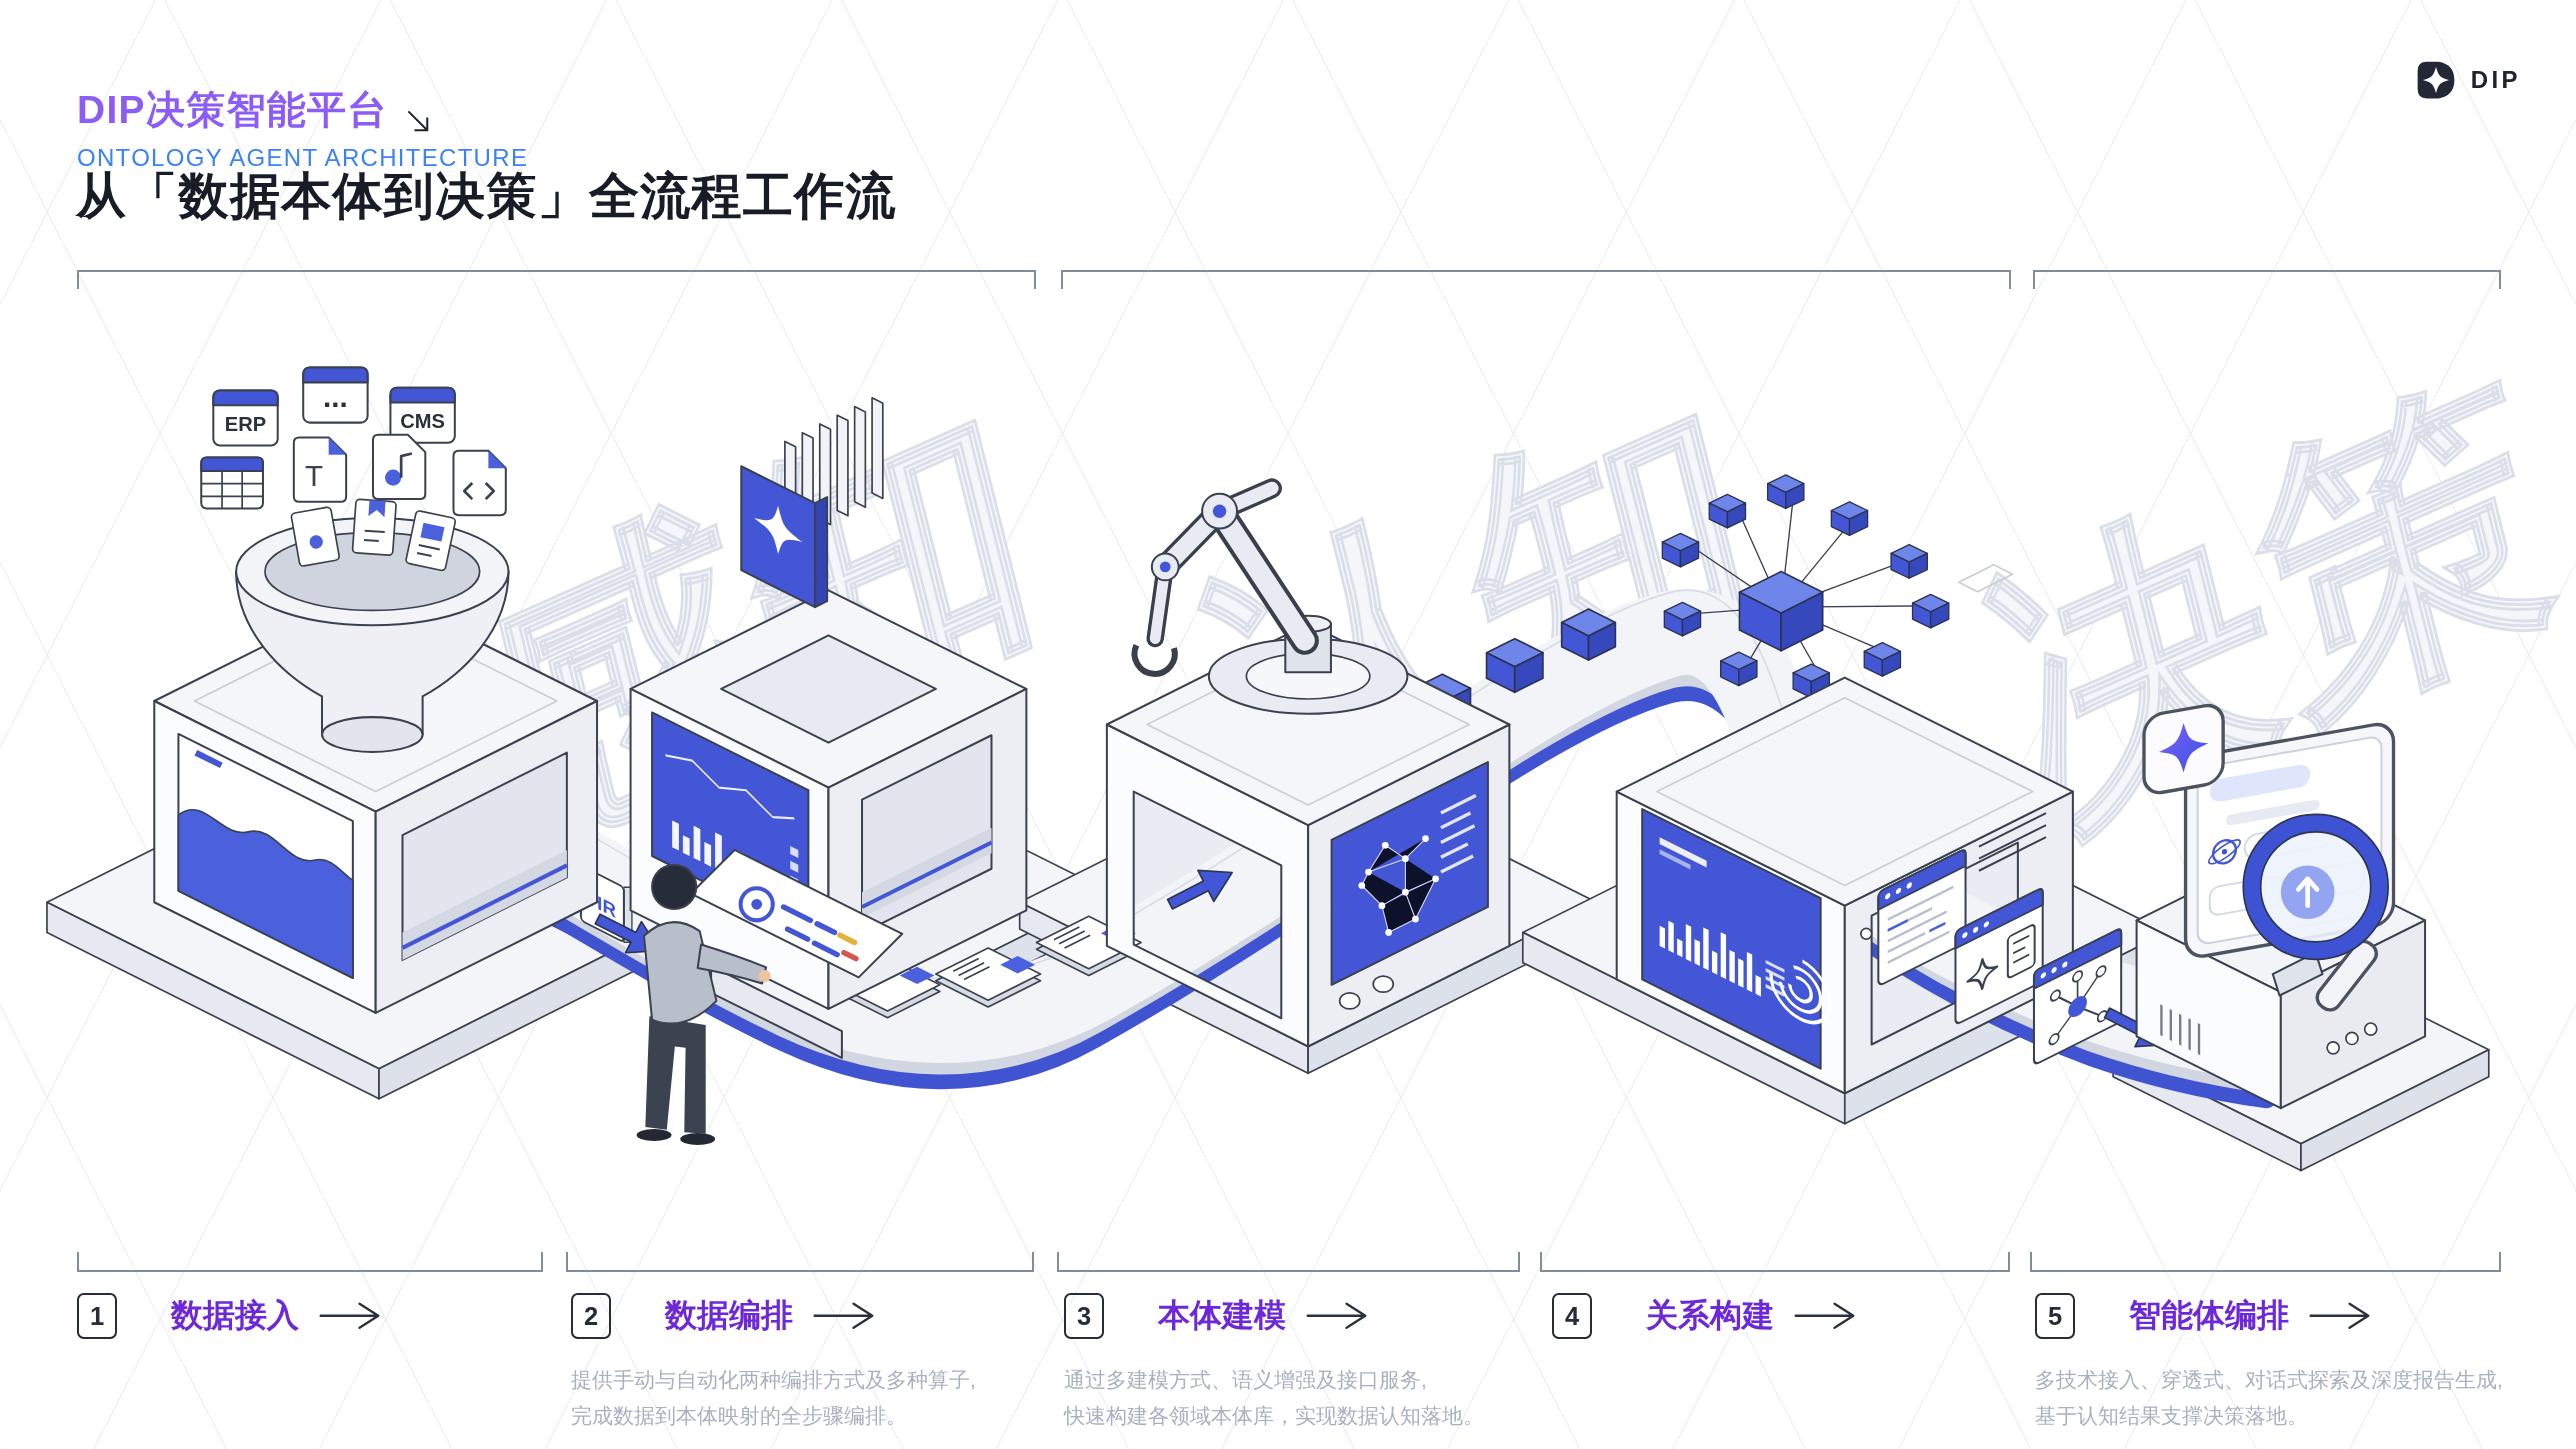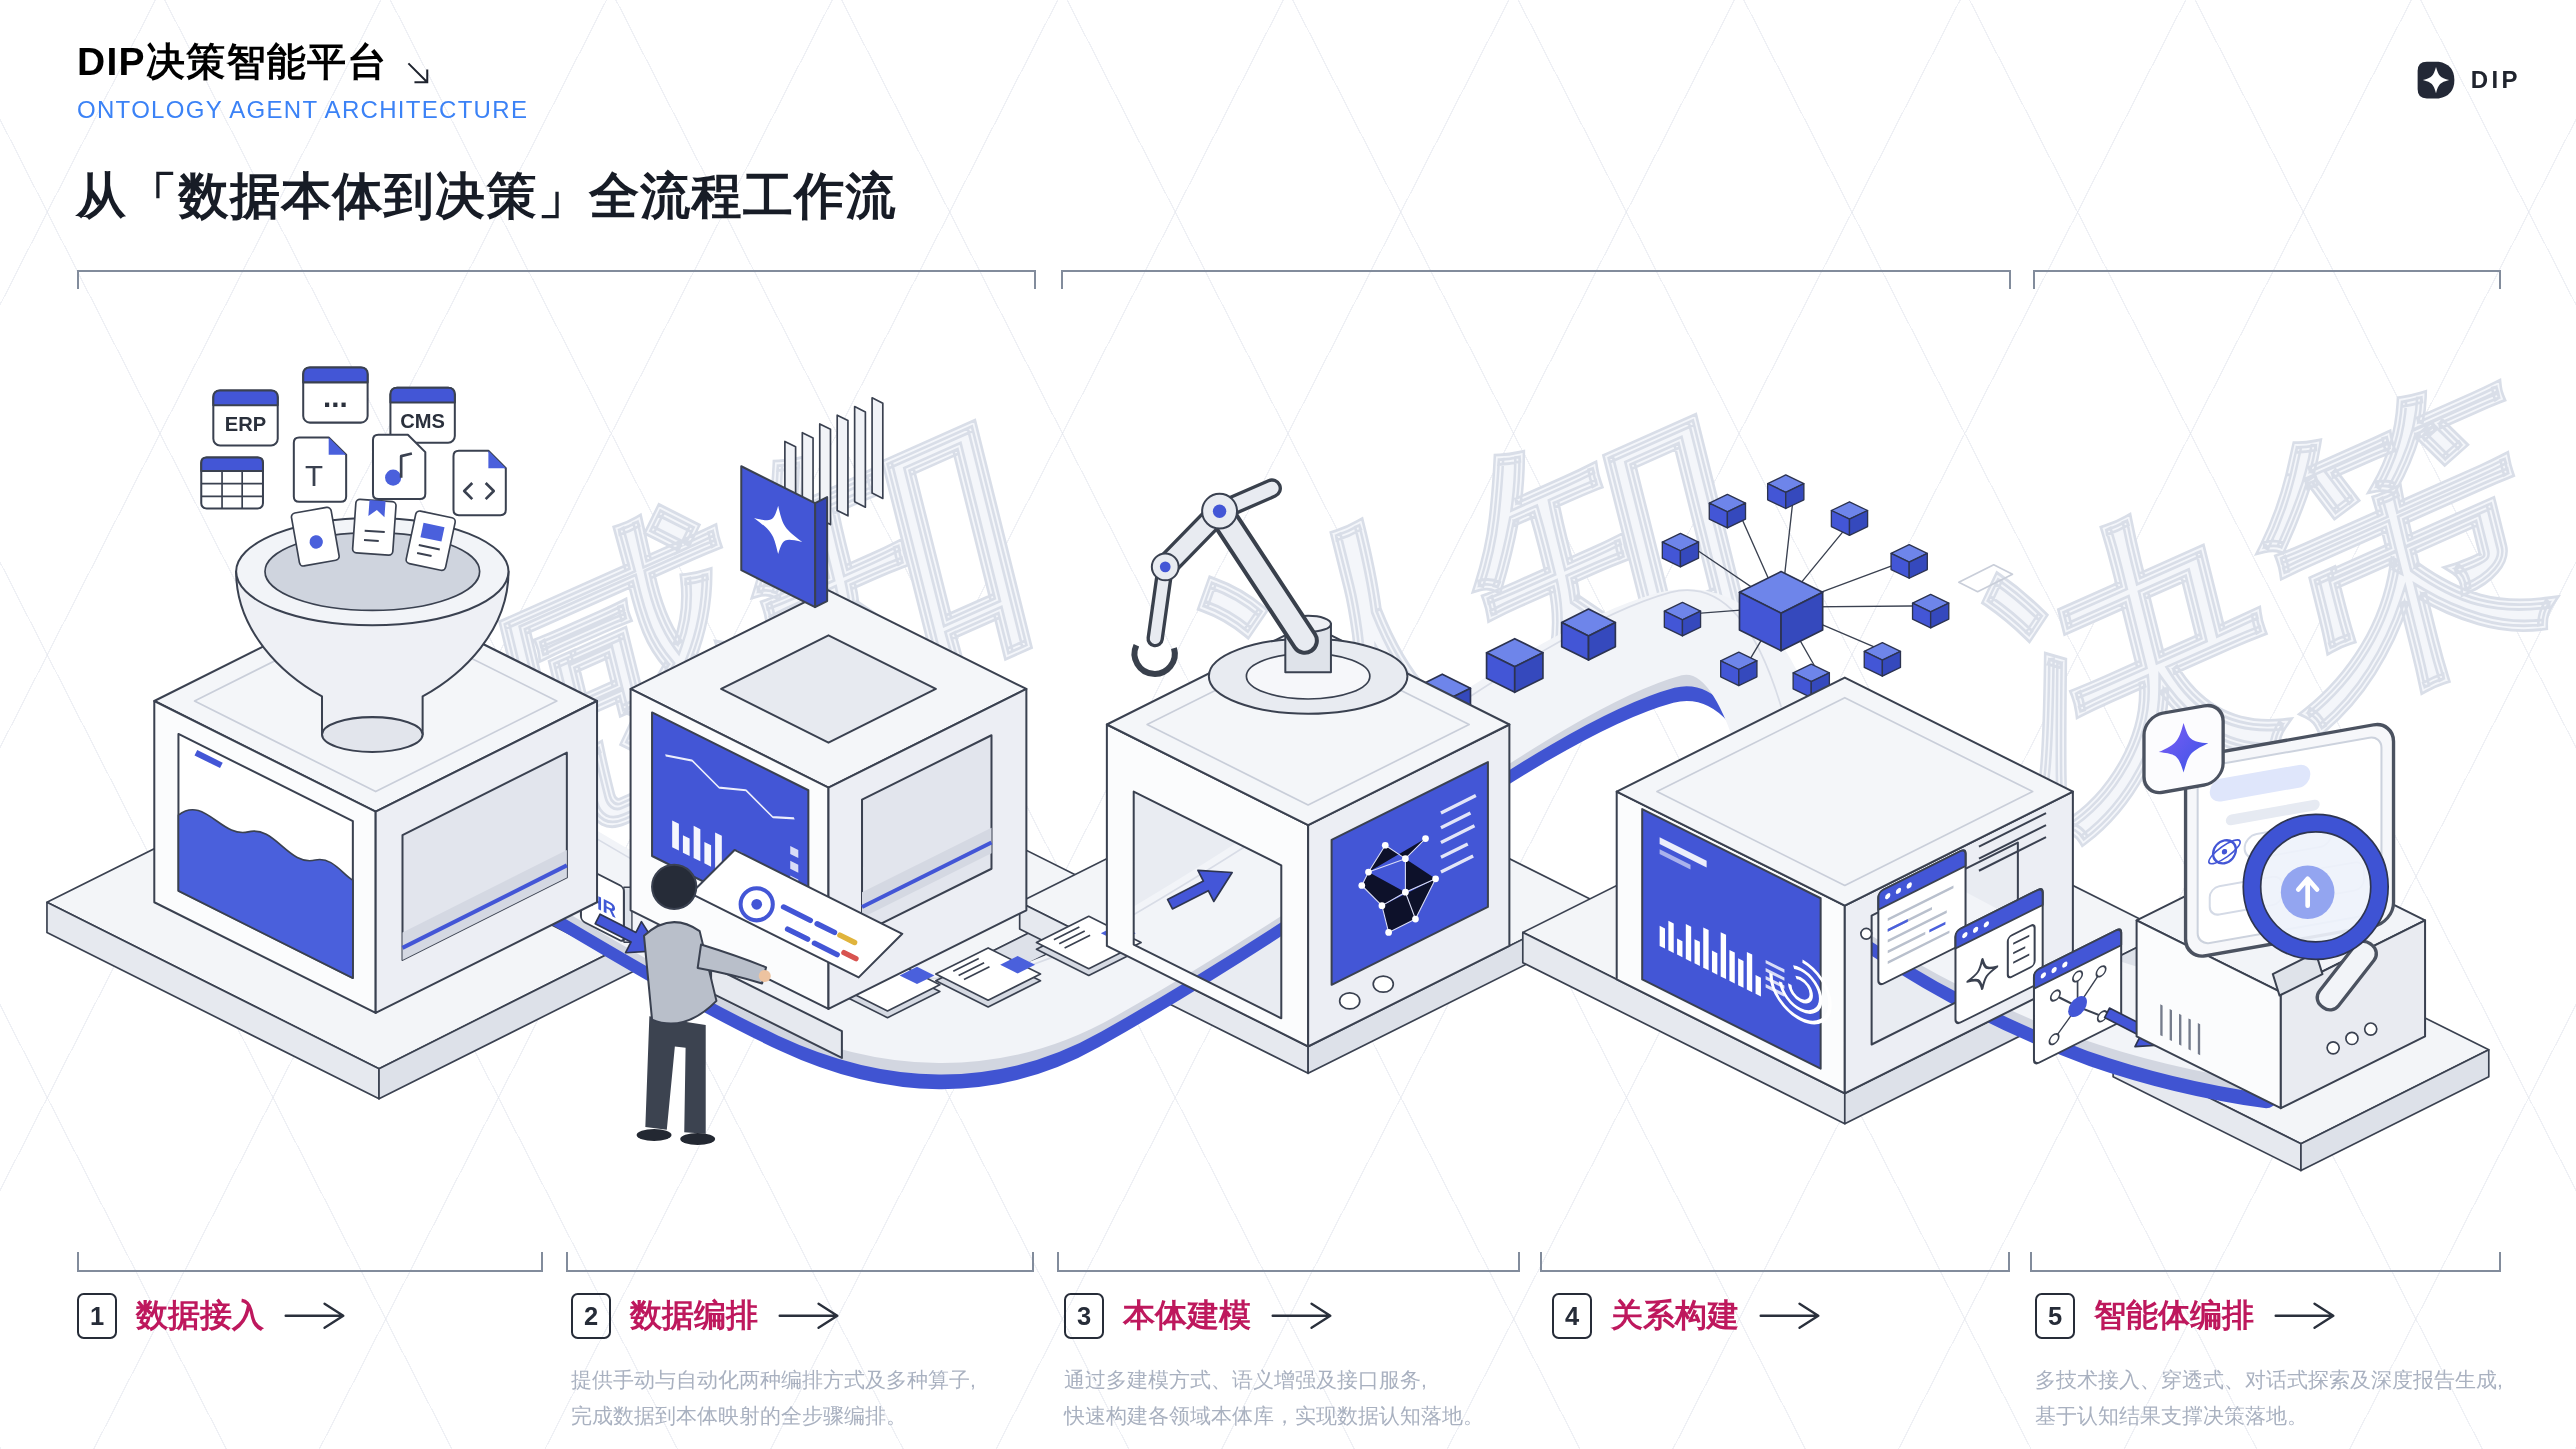--- a/index.html
+++ b/index.html
@@ -12,39 +12,39 @@
   
   .wm{position:absolute;z-index:1;font-size:288px;font-weight:600;letter-spacing:5.4px;white-space:nowrap;
       color:#f4f6fa;-webkit-text-stroke:2.7px #d9dee8;transform:rotate(-24deg) skewX(-10deg);}
   #wm1{left:463px;top:429px;}
   #wm2{left:1184px;top:423px;}
   #wm3{left:1979px;top:416px;}
   .illu{position:absolute;left:0;top:0;z-index:2;}
   
   .hdr{position:absolute;left:77px;top:35px;z-index:3;}
   .brand-row{display:flex;align-items:flex-end;gap:14.8px;}
-  .brand-title{font-size:39px;font-weight:600;color:#000000;letter-spacing:1.3px;white-space:nowrap;}
+  .brand-title{font-size:39px;font-weight:600;color:#8b5cf6;letter-spacing:1.3px;white-space:nowrap;margin-top:48px;}
   .brand-sub{margin-top:6.7px;font-size:24px;font-weight:500;color:#3b82f6;letter-spacing:1.3px;}
   .logo{position:absolute;right:55px;top:59px;z-index:3;display:flex;align-items:center;gap:13.4px;}
   .logo-text{font-size:24px;font-weight:800;color:#20242e;letter-spacing:3.4px;}
   .page-title{position:absolute;left:76px;top:163px;z-index:3;font-size:50px;font-weight:700;
               color:#171c26;letter-spacing:1.3px;white-space:nowrap;}
   
   .btop{position:absolute;top:270px;height:20px;z-index:3;border-top:2px solid #828c9c;}
   .btop::before,.btop::after{content:"";position:absolute;top:0;width:2px;height:17.4px;background:#828c9c;}
   .btop::before{left:0;} .btop::after{right:0;}
   .bbot{position:absolute;top:1250px;height:19.5px;z-index:3;border-bottom:2px solid #828c9c;}
   .bbot::before,.bbot::after{content:"";position:absolute;bottom:0;width:2px;height:17.4px;background:#828c9c;}
   .bbot::before{left:0;} .bbot::after{right:0;}
   
   .step{position:absolute;top:1293px;z-index:3;}
   .step-head{display:flex;align-items:center;gap:19px;}
   .step-num{width:36px;height:42px;border:2px solid #262c38;border-radius:6.7px;display:flex;
             align-items:center;justify-content:center;font-size:25.5px;font-weight:600;color:#262c38;}
-  .step-title{font-size:32px;font-weight:600;color:#be185d;white-space:nowrap;}
+  .step-title{font-size:32px;font-weight:600;color:#6d28d9;white-space:nowrap;margin-left:35px;}
   .step-desc{margin-top:23px;font-size:21px;line-height:36px;color:#a9b1c0;white-space:nowrap;}
 </style>
 </head>
 <body>
 
 <div class="canvas">
 
   <div class="wm" id="wm1">感知</div>
   <div class="wm" id="wm2">认知</div>
   <div class="wm" id="wm3">决策</div>

